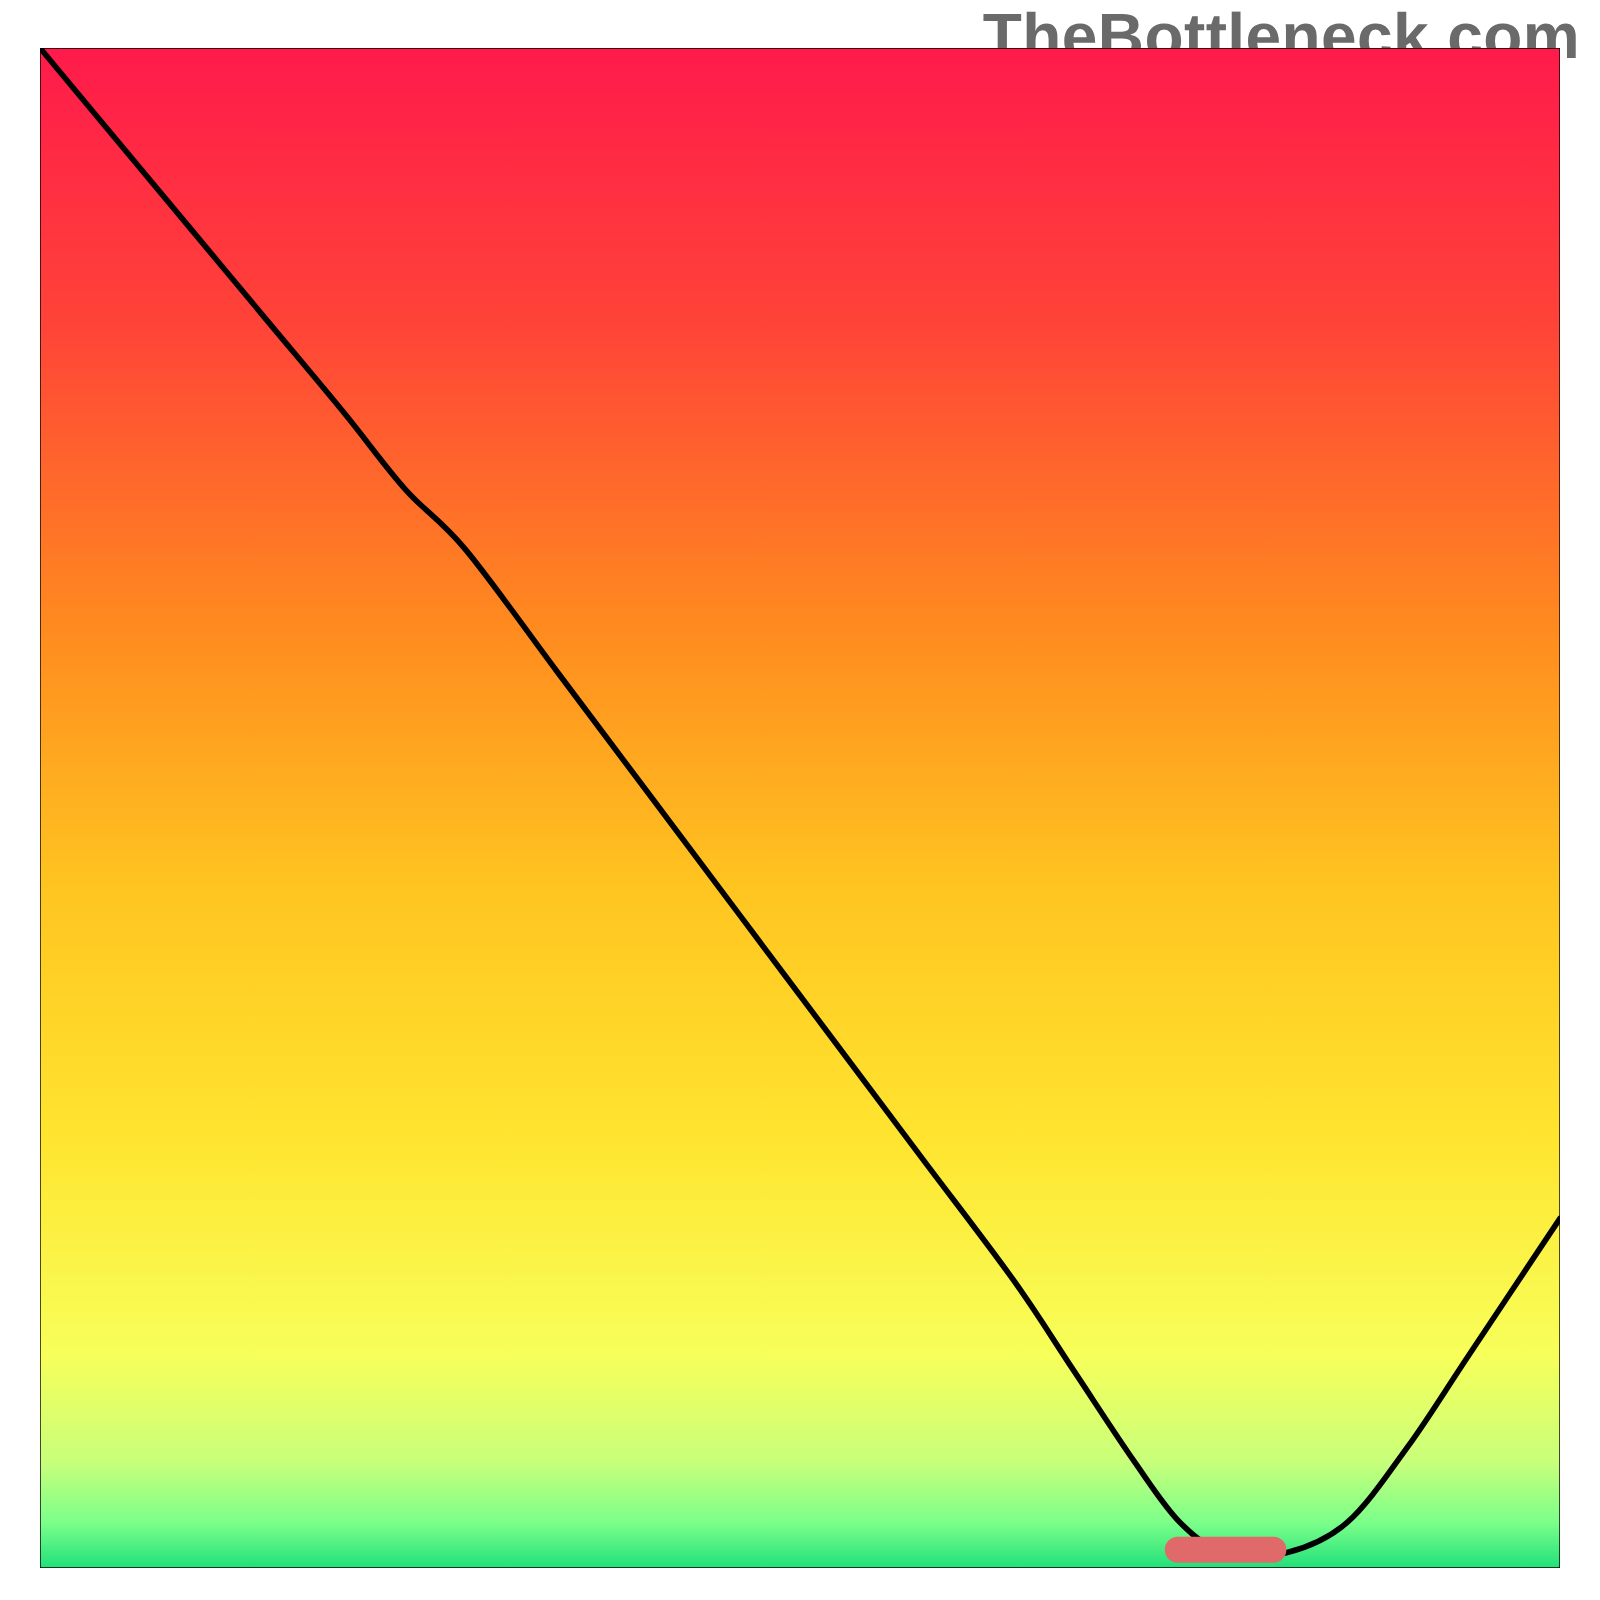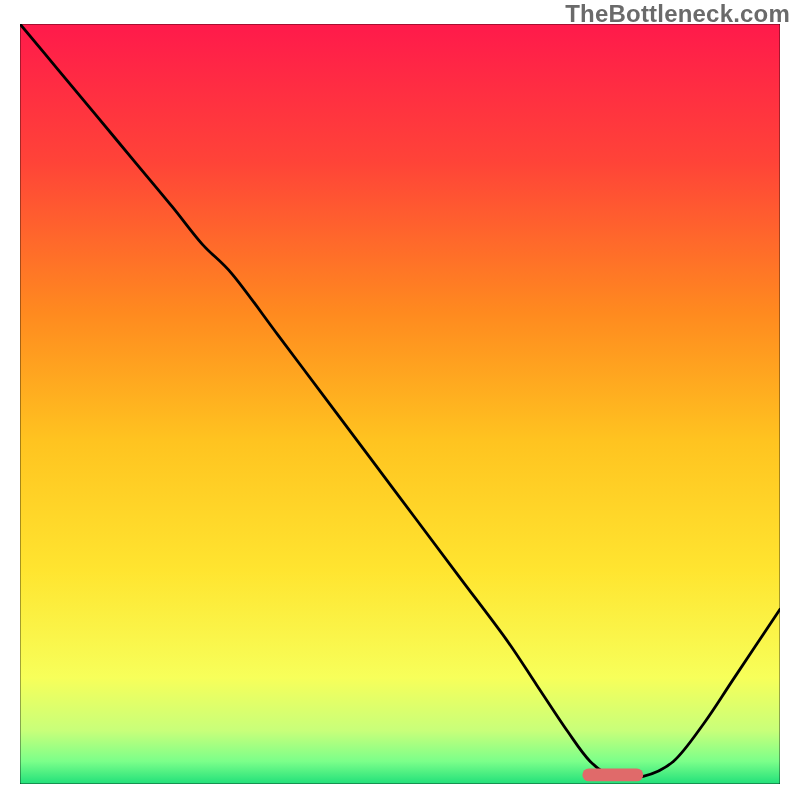--- a/index.html
+++ b/index.html
@@ -13,21 +13,21 @@
   .chart-wrap {
     position: relative;
     width: 800px;
     height: 800px;
   }
   .watermark {
     position: absolute;
     top: 0px;
     right: 10px;
     font-family: Arial, Helvetica, sans-serif;
-    font-size: 24px;
+    font-size: 32px;
     font-weight: bold;
     color: #6a6a6a;
     letter-spacing: 0.2px;
   }
   svg.plot {
     position: absolute;
     left: 20px;
     top: 24px;
     width: 760px;
     height: 760px;

